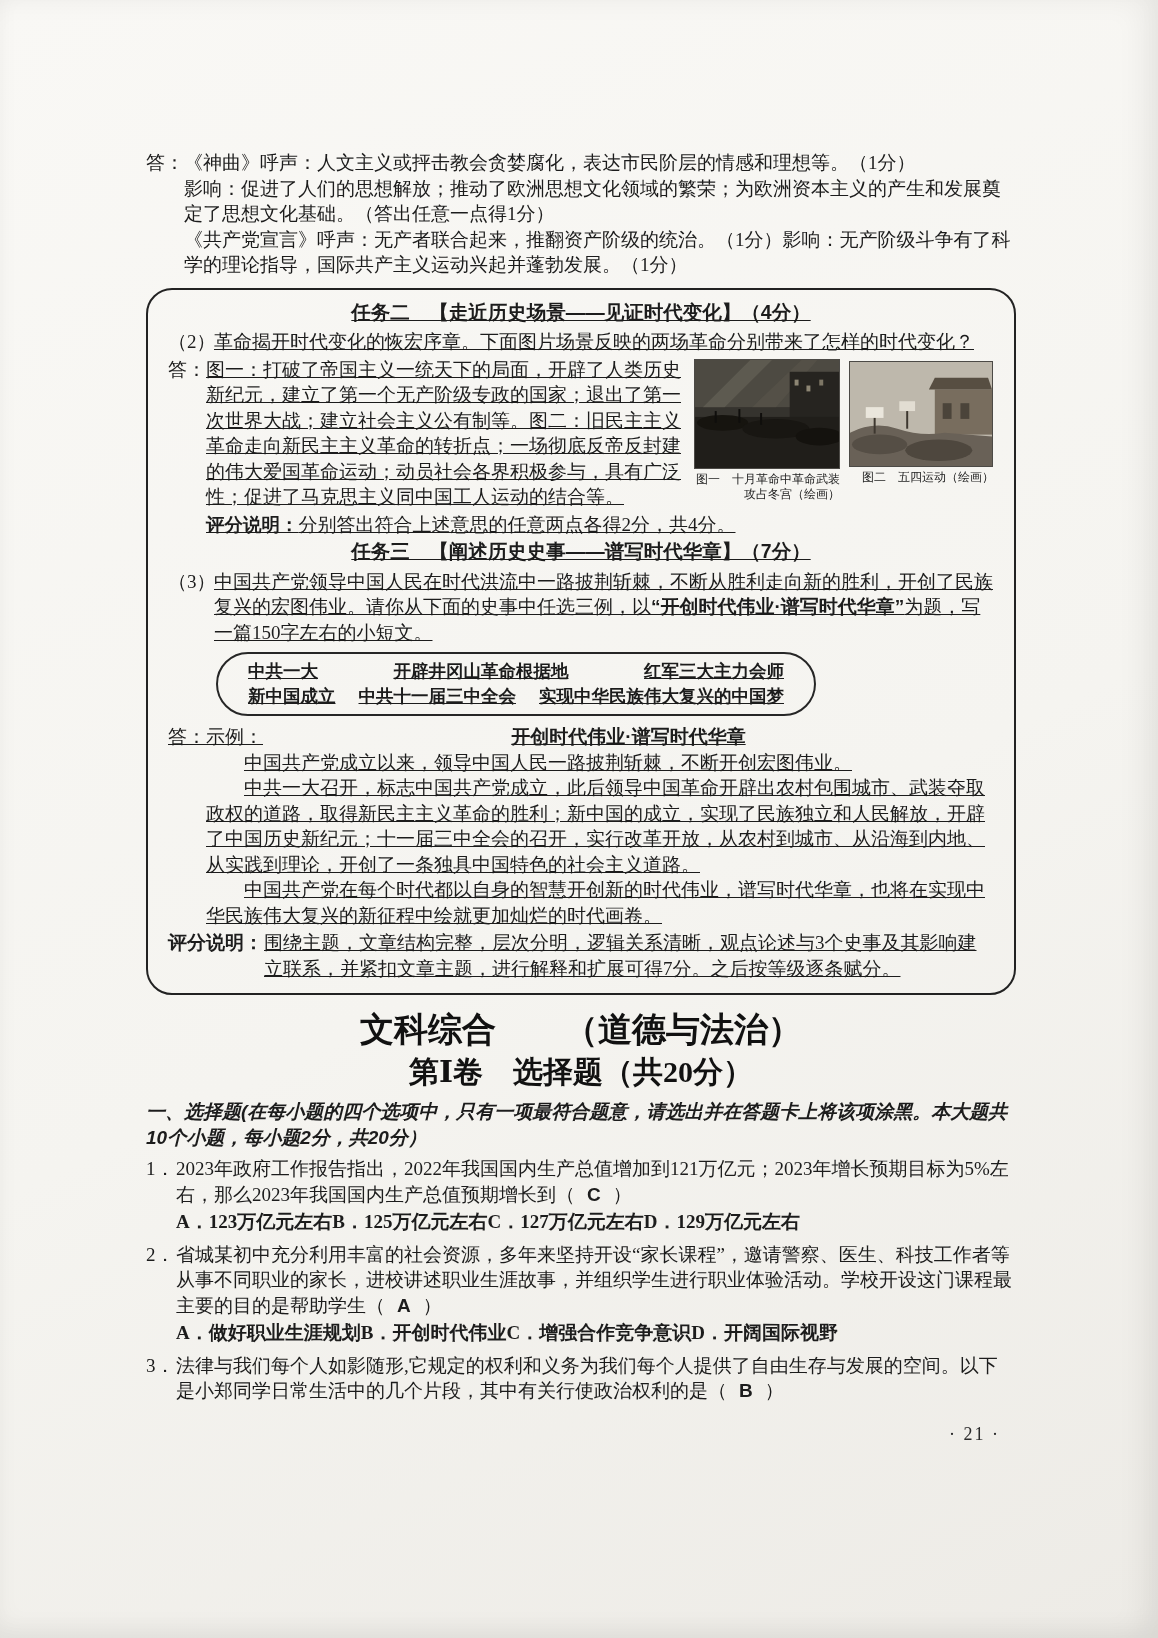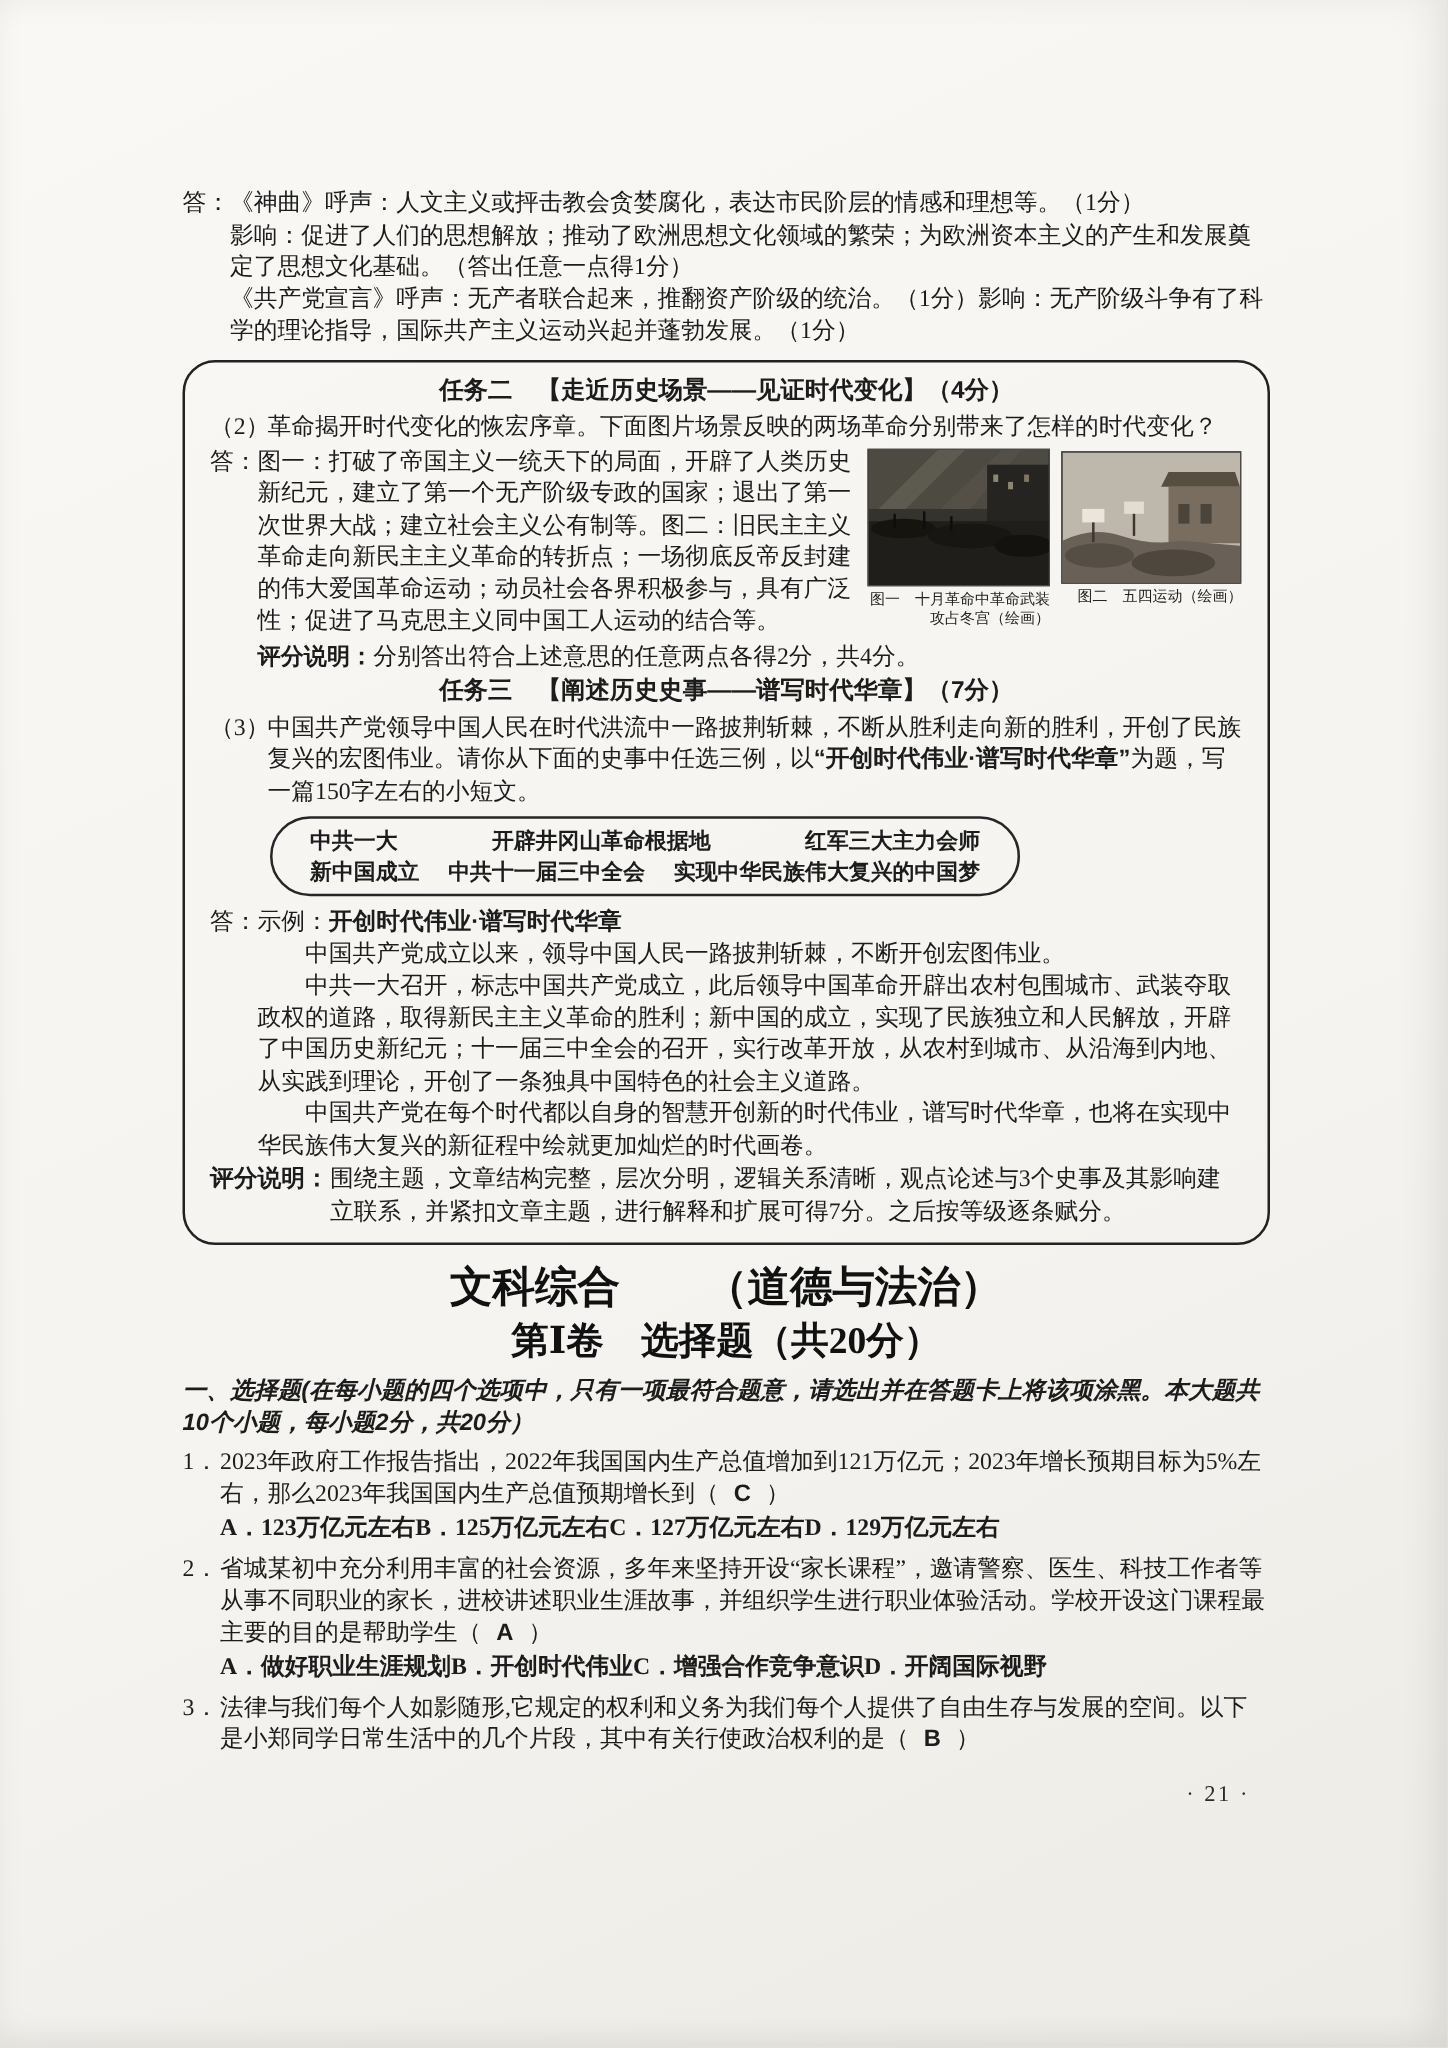--- a/index.html
+++ b/index.html
@@ -17,21 +17,21 @@
   .bold-sans { font-family:"Liberation Sans","DejaVu Sans",sans-serif; font-weight:bold; }
   .hang { position:relative; }
   .hang > .hang-label { position:absolute; left:0; top:0; white-space:nowrap; }
 
   
   .top-answer { padding-left:38px; margin-bottom:10px; }
 
   
   .task-box {
     border:2.5px solid #222; border-radius:26px;
-    padding:8px 20px 12px; margin-top:10px;
+    padding:8px 20px 12px; margin-top:10px;text-decoration:underline;
   }
   .task-title { text-align:center; font-family:"Liberation Sans","DejaVu Sans",sans-serif;
     font-weight:bold; font-size:19.5px; margin:2px 0 4px; }
   .q-hang { padding-left:46px; margin-bottom:2px; }
   .a-hang { padding-left:38px; }
 
   
   .figures { float:right; width:300px; display:flex; gap:9px; margin:2px 0 4px 12px; }
   .figures figure { width:146px; }
   .fig-img { display:block; width:146px; height:110px; border:1px solid #4c4a46; background:#333; }
@@ -47,21 +47,21 @@
     border:2px solid #262626; border-radius:46px;
     padding:5px 30px;
     font-family:"Liberation Sans","DejaVu Sans",sans-serif; font-weight:bold; font-size:17.5px;
     line-height:25px;
   }
   .events-row { display:flex; justify-content:space-between; }
 
   
   .essay-head { display:flex; }
   .essay-head .essay-label { white-space:nowrap; }
-  .essay-head .essay-title { flex:1; text-align:left;
+  .essay-head .essay-title { flex:1; text-align:center;
     font-family:"Liberation Sans","DejaVu Sans",sans-serif; font-weight:bold; }
   .essay-body { margin-left:38px; }
   .essay-body p { text-indent:2em; }
   .scoring3 { padding-left:96px; margin-top:2px; }
 
   
   .subject-title { text-align:center; font-family:"Liberation Sans","DejaVu Sans",sans-serif;
     font-weight:bold; font-size:34px; line-height:40px; margin:14px 0 4px; color:#111; }
   .part-title { text-align:center; font-weight:bold; font-size:30px; line-height:38px;
     margin:2px 0 8px; color:#111; }

